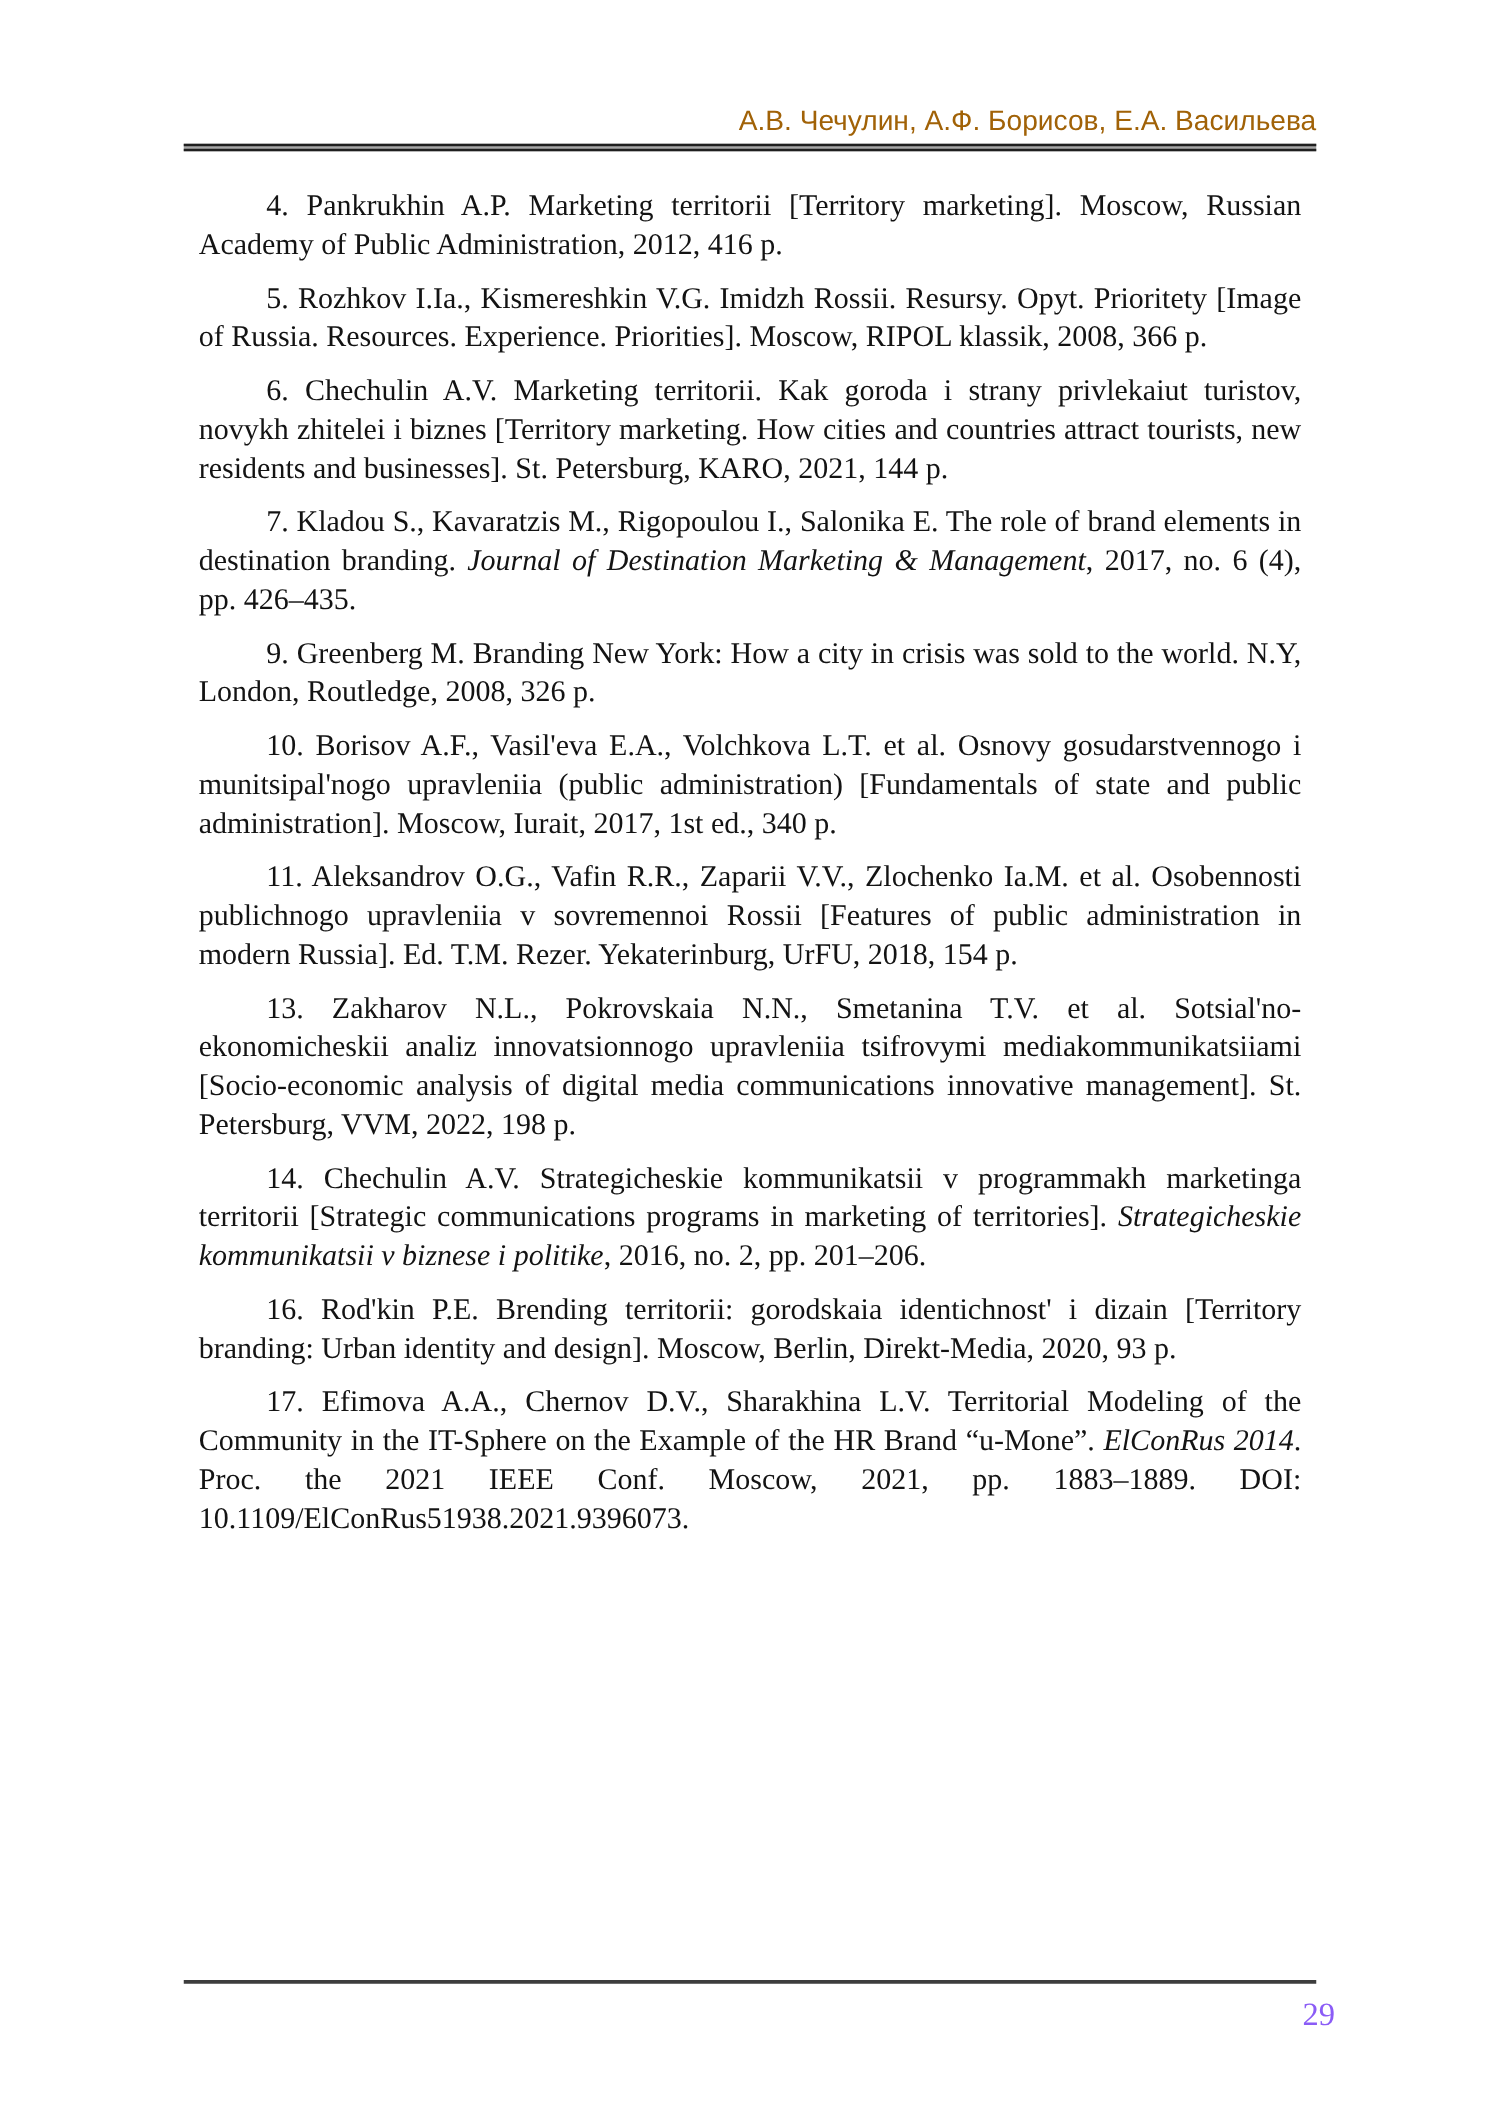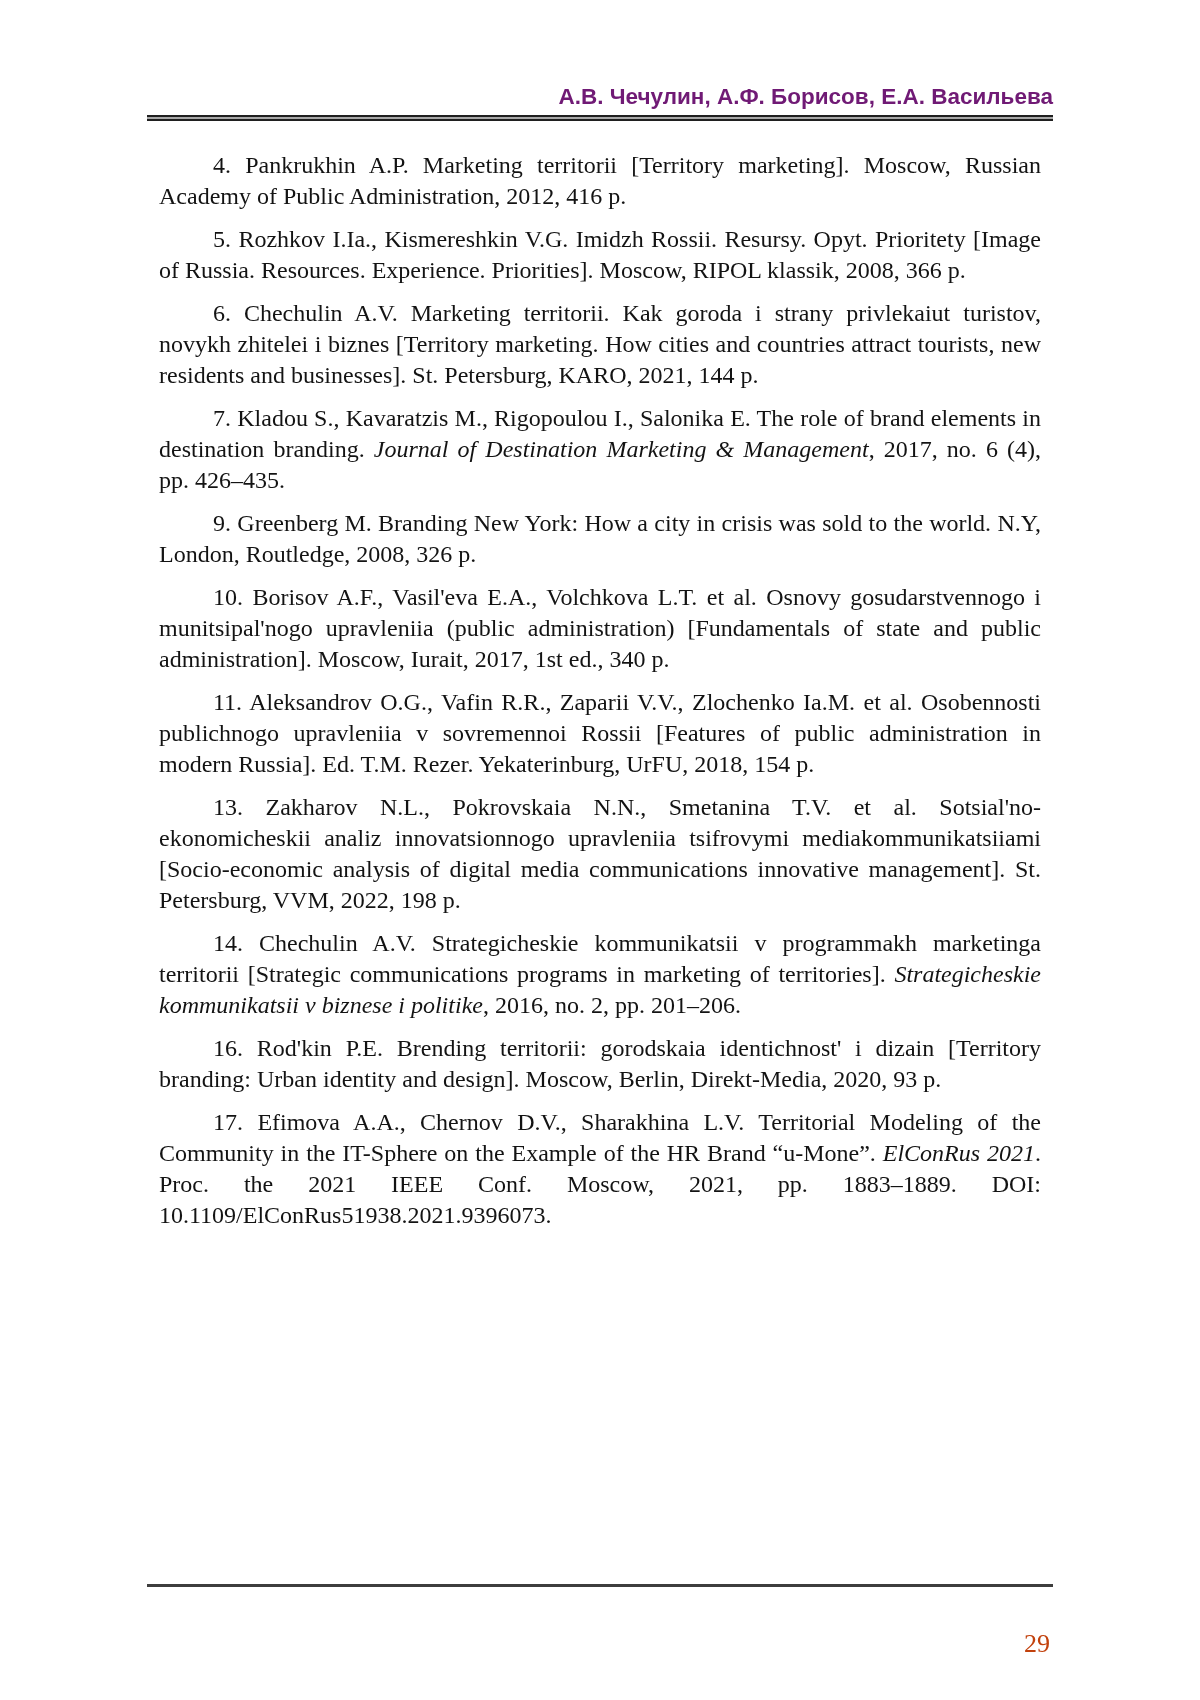--- a/index.html
+++ b/index.html
@@ -17,23 +17,22 @@
     overflow: hidden;
     font-family: "Liberation Serif", serif;
     color: #131313;
   }
   .running-head {
     font-family: "Liberation Sans", sans-serif;
     font-size: 22.5px;
     line-height: 26px;
     text-align: right;
     padding-top: 84px;
-    color: #701a75;
+    color: #a16207;
     white-space: nowrap;
-    font-weight: bold;
   }
   .double-rule {
     margin-top: 5px;
     height: 1.5px;
     background: #a8a8a8;
     border-top: 2.5px solid #1f1f1f;
     border-bottom: 2.5px solid #1f1f1f;
   }
   .refs {
     margin-top: 29px;
@@ -54,25 +53,24 @@
     position: absolute;
     left: 147px;
     right: 147px;
     top: 1584px;
     height: 3px;
     background: #3d3d3d;
   }
   .page-number {
     position: absolute;
     top: 1597px;
-    right: 150px;
+    right: 132px;
     font-family: "Liberation Serif", serif;
     font-size: 26px;
-    color: #c2410c;
-    margin-top: 32px;
+    color: #8b5cf6;
   }
 </style>
 </head>
 <body>
 
 <div class="page">
 
   <header>
     <div class="running-head">А.В. Чечулин, А.Ф. Борисов, Е.А. Васильева</div>
     <div class="double-rule"></div>
@@ -82,21 +80,21 @@
       <p class="ref"><span>4. Pankrukhin A.P. Marketing territorii [Territory marketing]. Moscow, Russian Academy of Public Administration, 2012, 416 p.</span></p>
       <p class="ref"><span>5. Rozhkov I.Ia., Kismereshkin V.G. Imidzh Rossii. Resursy. Opyt. Prioritety [Image of Russia. Resources. Experience. Priorities]. Moscow, RIPOL klassik, 2008, 366 p.</span></p>
       <p class="ref"><span>6. Chechulin A.V. Marketing territorii. Kak goroda i strany privlekaiut turistov, novykh zhitelei i biznes [Territory marketing. How cities and countries attract tourists, new residents and businesses]. St. Petersburg, KARO, 2021, 144 p.</span></p>
       <p class="ref"><span>7. Kladou S., Kavaratzis M., Rigopoulou I., Salonika E. The role of brand elements in destination branding. </span><em>Journal of Destination Marketing &amp; Management</em><span>, 2017, no. 6 (4), pp. 426–435.</span></p>
       <p class="ref"><span>9. Greenberg M. Branding New York: How a city in crisis was sold to the world. N.Y, London, Routledge, 2008, 326 p.</span></p>
       <p class="ref"><span>10. Borisov A.F., Vasil'eva E.A., Volchkova L.T. et al. Osnovy gosudarstvennogo i munitsipal'nogo upravleniia (public administration) [Fundamentals of state and public administration]. Moscow, Iurait, 2017, 1st ed., 340 p.</span></p>
       <p class="ref"><span>11. Aleksandrov O.G., Vafin R.R., Zaparii V.V., Zlochenko Ia.M. et al. Osoben­nosti publichnogo upravleniia v sovremennoi Rossii [Features of public administration in modern Russia]. Ed. T.M. Rezer. Yekaterinburg, UrFU, 2018, 154 p.</span></p>
       <p class="ref"><span>13. Zakharov N.L., Pokrovskaia N.N., Smetanina T.V. et al. Sotsial'no-ekonomicheskii analiz innovatsionnogo upravleniia tsifrovymi mediakommuni­katsiiami [Socio-economic analysis of digital media communications innovative management]. St. Petersburg, VVM, 2022, 198 p.</span></p>
       <p class="ref"><span>14. Chechulin A.V. Strategicheskie kommunikatsii v programmakh marke­tinga territorii [Strategic communications programs in marketing of territories]. </span><em>Strategicheskie kommunikatsii v biznese i politike</em><span>, 2016, no. 2, pp. 201–206.</span></p>
       <p class="ref"><span>16. Rod'kin P.E. Brending territorii: gorodskaia identichnost' i dizain [Terri­tory branding: Urban identity and design]. Moscow, Berlin, Direkt-Media, 2020, 93 p.</span></p>
-      <p class="ref"><span>17. Efimova A.A., Chernov D.V., Sharakhina L.V. Territorial Modeling of the Community in the IT-Sphere on the Example of the HR Brand “u-Mone”. </span><em>ElConRus 2021</em><span>. Proc. the 2021 IEEE Conf. Moscow, 2021, pp. 1883–1889. DOI: 10.1109/ElConRus51938.2021.9396073.</span></p>
+      <p class="ref"><span>17. Efimova A.A., Chernov D.V., Sharakhina L.V. Territorial Modeling of the Community in the IT-Sphere on the Example of the HR Brand “u-Mone”. </span><em>ElConRus 2014</em><span>. Proc. the 2021 IEEE Conf. Moscow, 2021, pp. 1883–1889. DOI: 10.1109/ElConRus51938.2021.9396073.</span></p>
     </main>
 
   <footer>
     <div class="footer-rule"></div>
     <div class="page-number">29</div>
   </footer>
 
 </div>
 
 </body></html>

